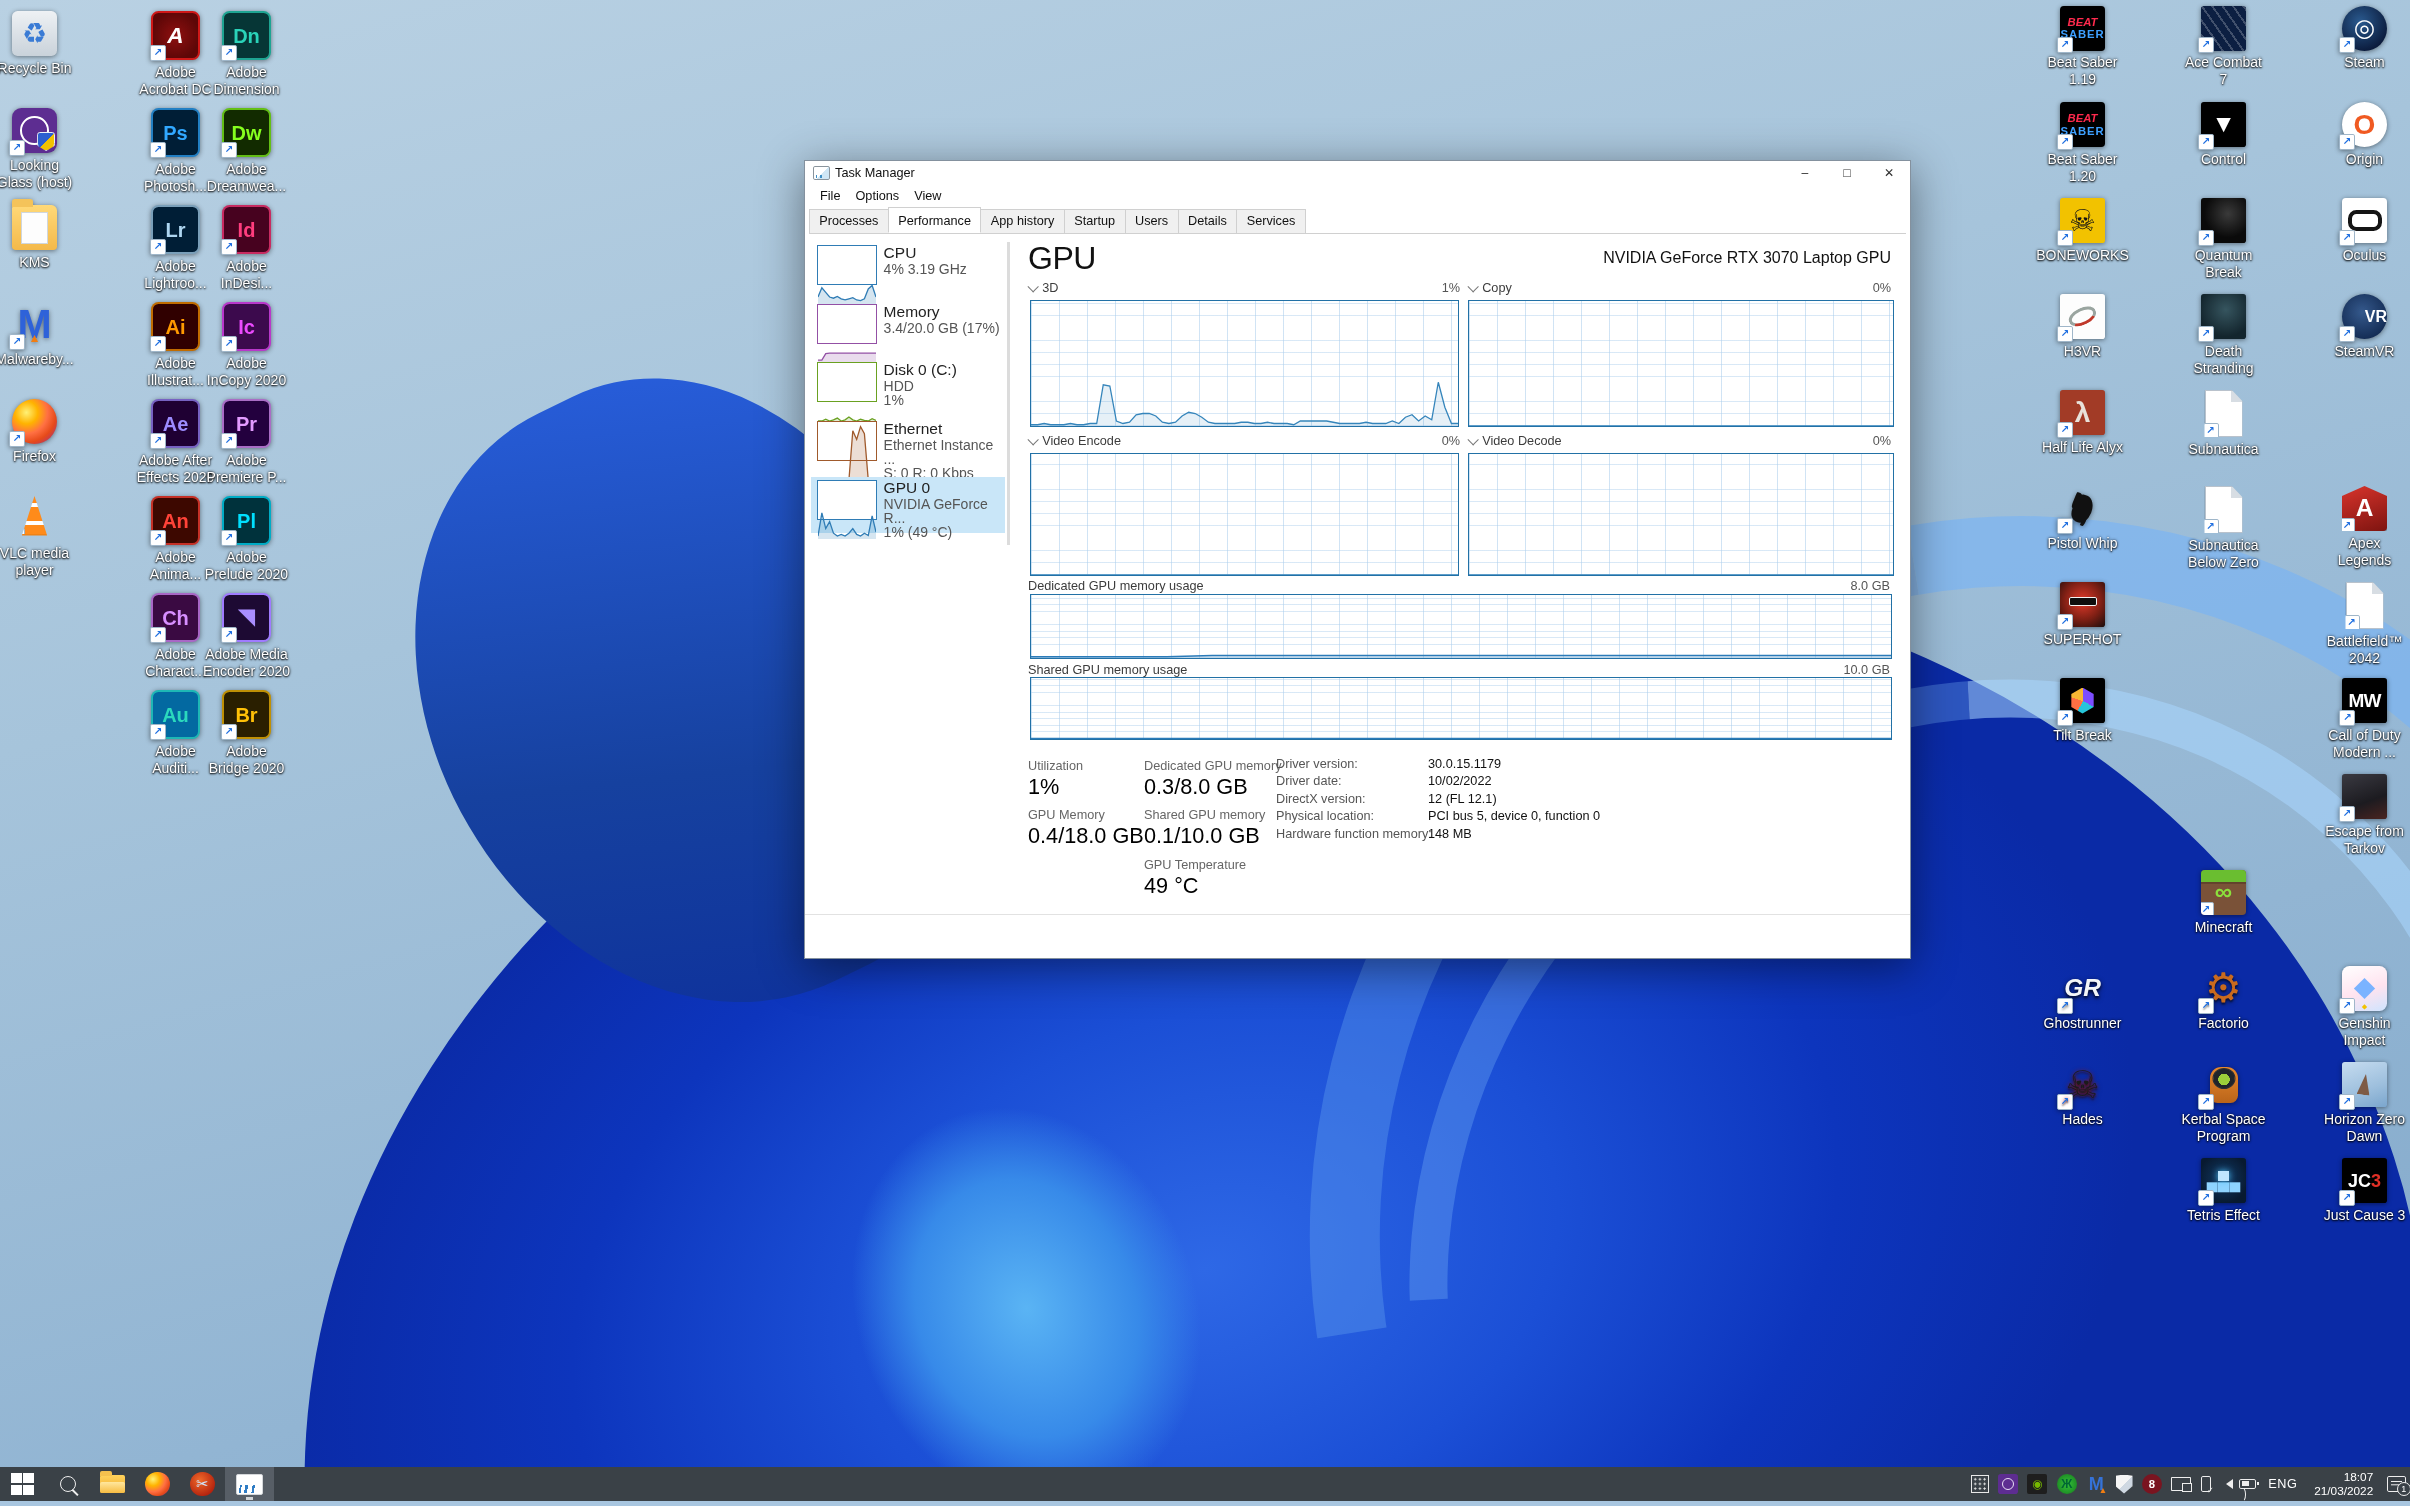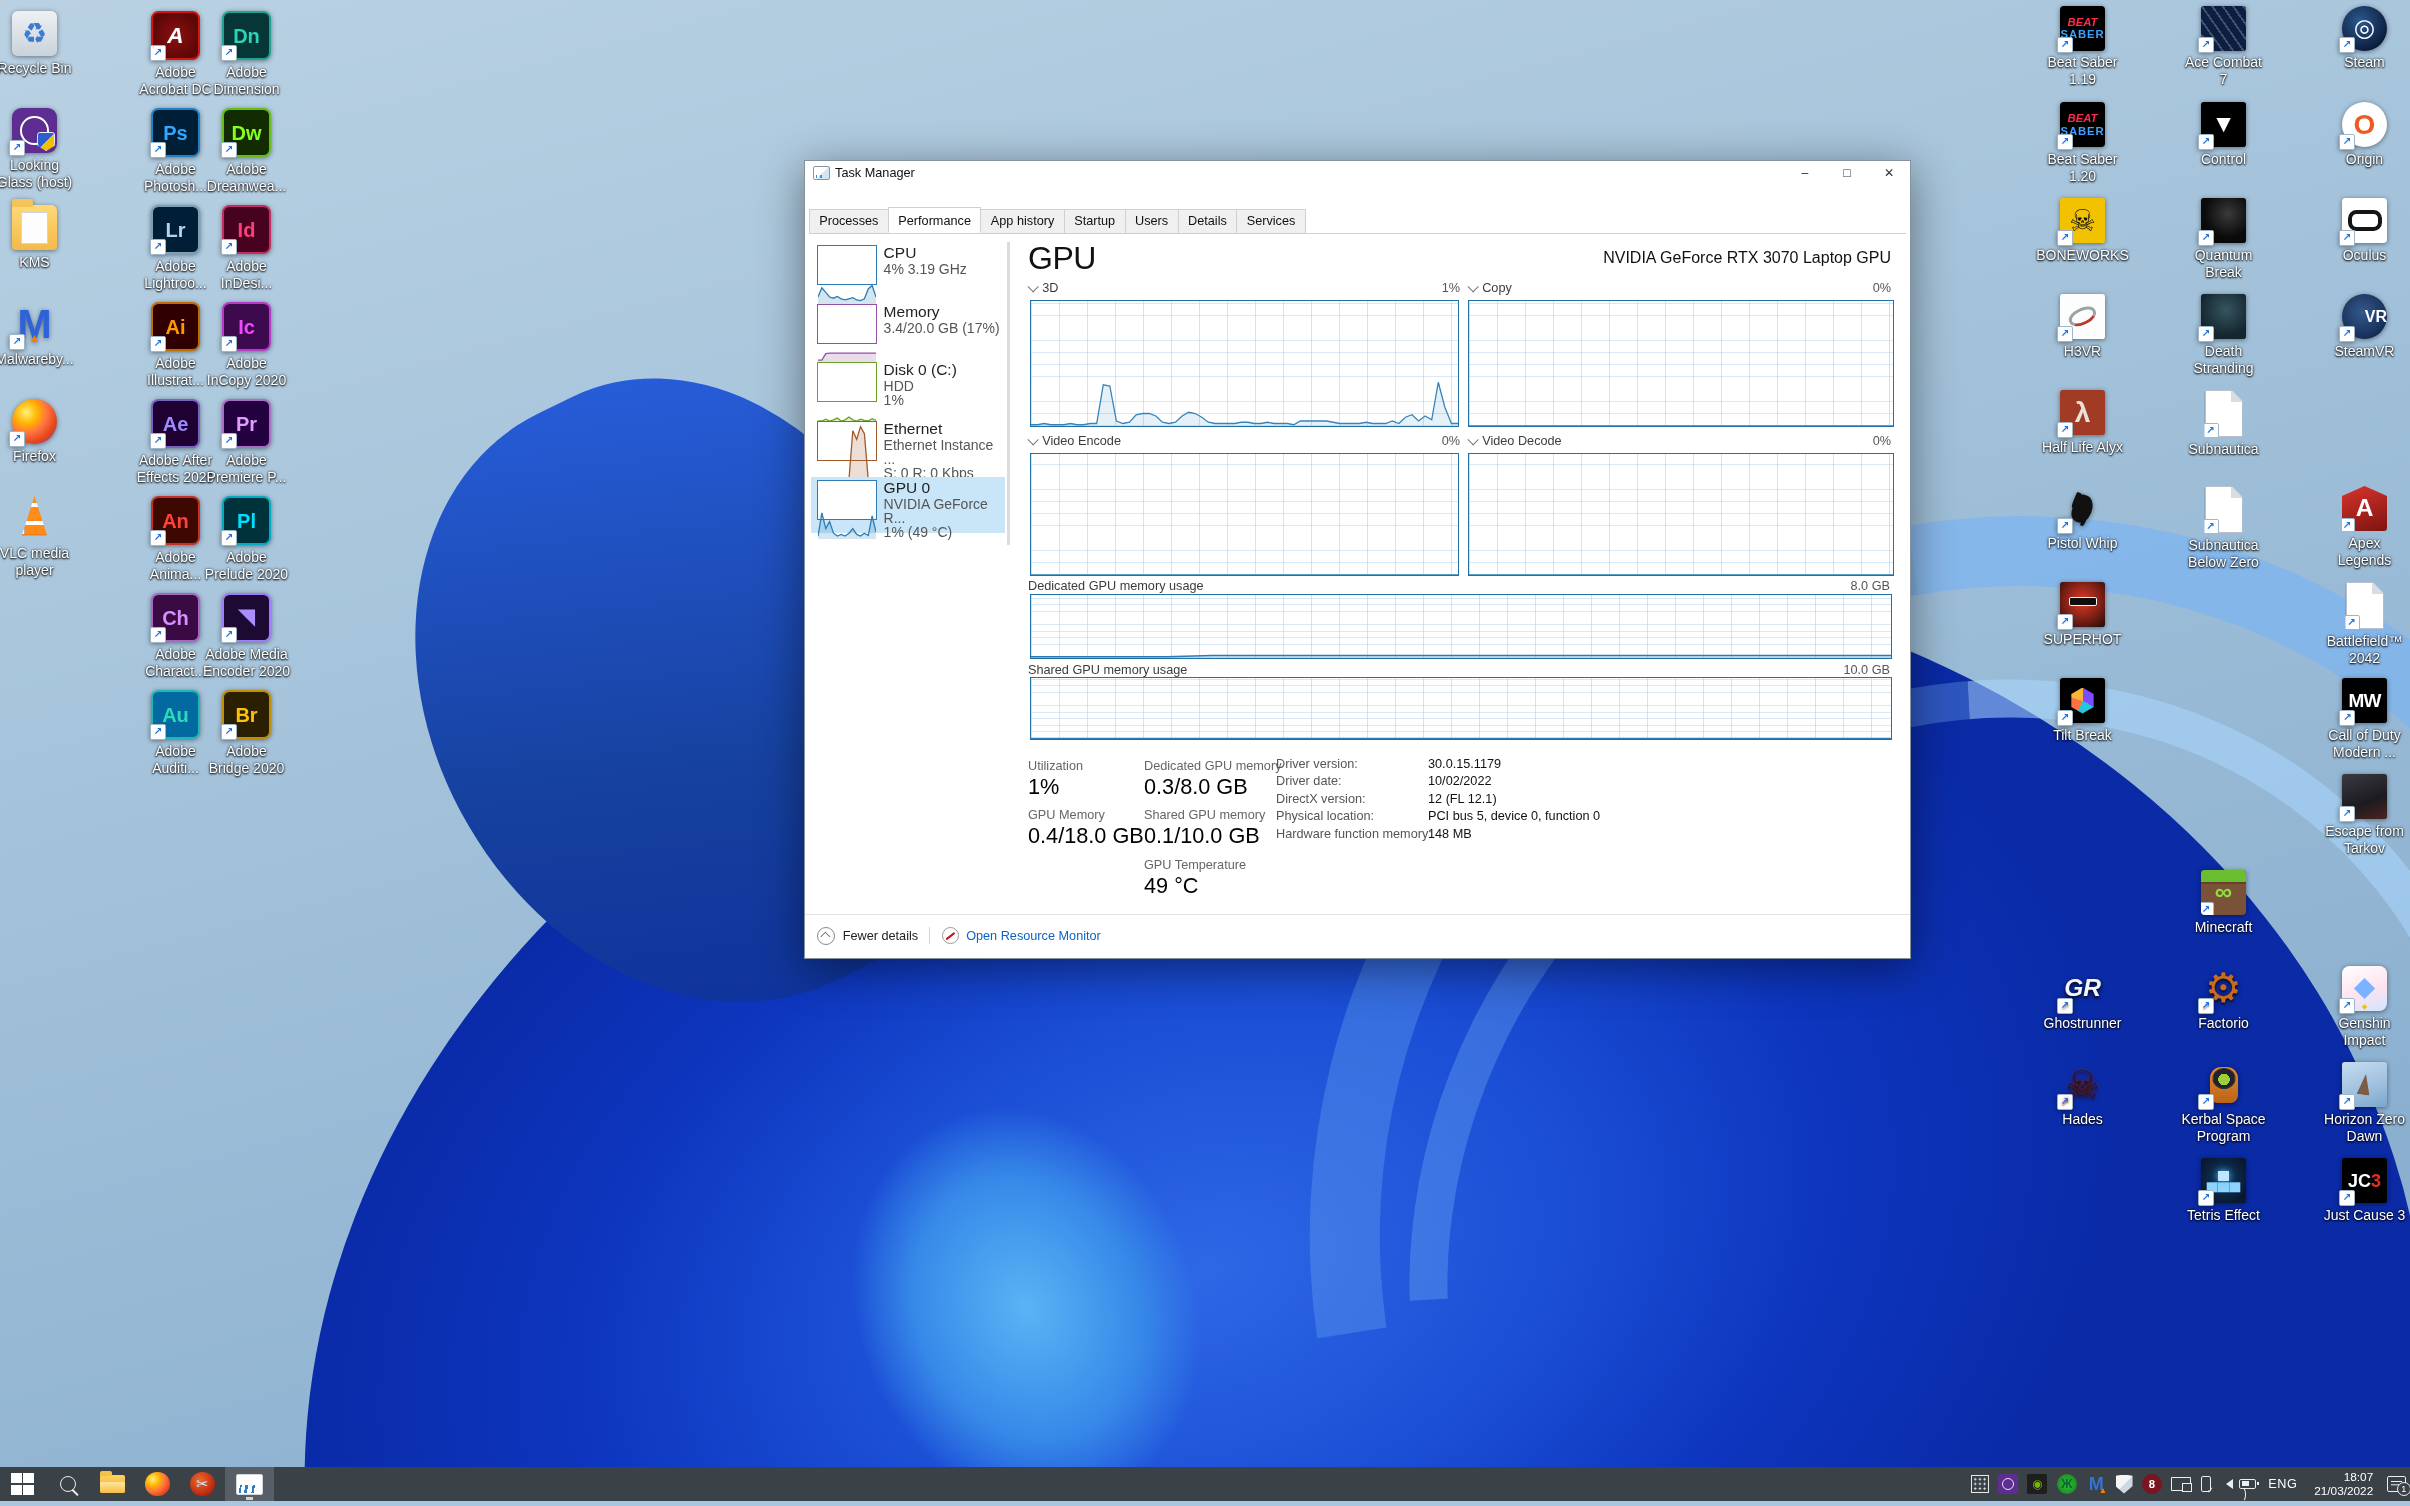--- a/index.html
+++ b/index.html
@@ -649,20 +649,25 @@
 <div class="tm">
   <div class="titlebar">
     <span class="tm-ico"></span>
     <span class="tm-title">Task Manager</span>
     <div class="cap-btns">
       <div>–</div>
       <div>□</div>
       <div>✕</div>
     </div>
   </div>
+  <div class="menubar" id="menubar">
+      <span>File</span>
+      <span>Options</span>
+      <span>View</span>
+    </div>
   <div class="tabstrip" id="tabstrip">
       <div class="tab">Processes</div>
       <div class="tab active">Performance</div>
       <div class="tab">App history</div>
       <div class="tab">Startup</div>
       <div class="tab">Users</div>
       <div class="tab">Details</div>
       <div class="tab">Services</div>
     </div>
 
@@ -804,27 +809,20 @@
         <div class="ilabel" style="left: 248px; top: 38px;">DirectX version:</div>
         <div class="ival" style="left: 400px; top: 38px;">12 (FL 12.1)</div>
         <div class="ilabel" style="left: 248px; top: 55px;">Physical location:</div>
         <div class="ival" style="left: 400px; top: 55px;">PCI bus 5, device 0, function 0</div>
         <div class="ilabel" style="left: 248px; top: 73px;">Hardware function memory:</div>
         <div class="ival" style="left: 400px; top: 73px;">148 MB</div>
       </div>
   </div>
 
   <div class="footline"></div>
-  <div class="footer">
-    <span class="fd-ico"></span>
-    <span class="fd-label">Fewer details</span>
-    <span class="fsep"></span>
-    <span class="rm-ico"></span>
-    <span class="rm-link">Open Resource Monitor</span>
-  </div>
 </div>
 
 <div class="taskbar">
   <div class="tbtn">
       <span class="tb-start">
         <i></i>
         <i></i>
         <i></i>
         <i></i>
       </span>

